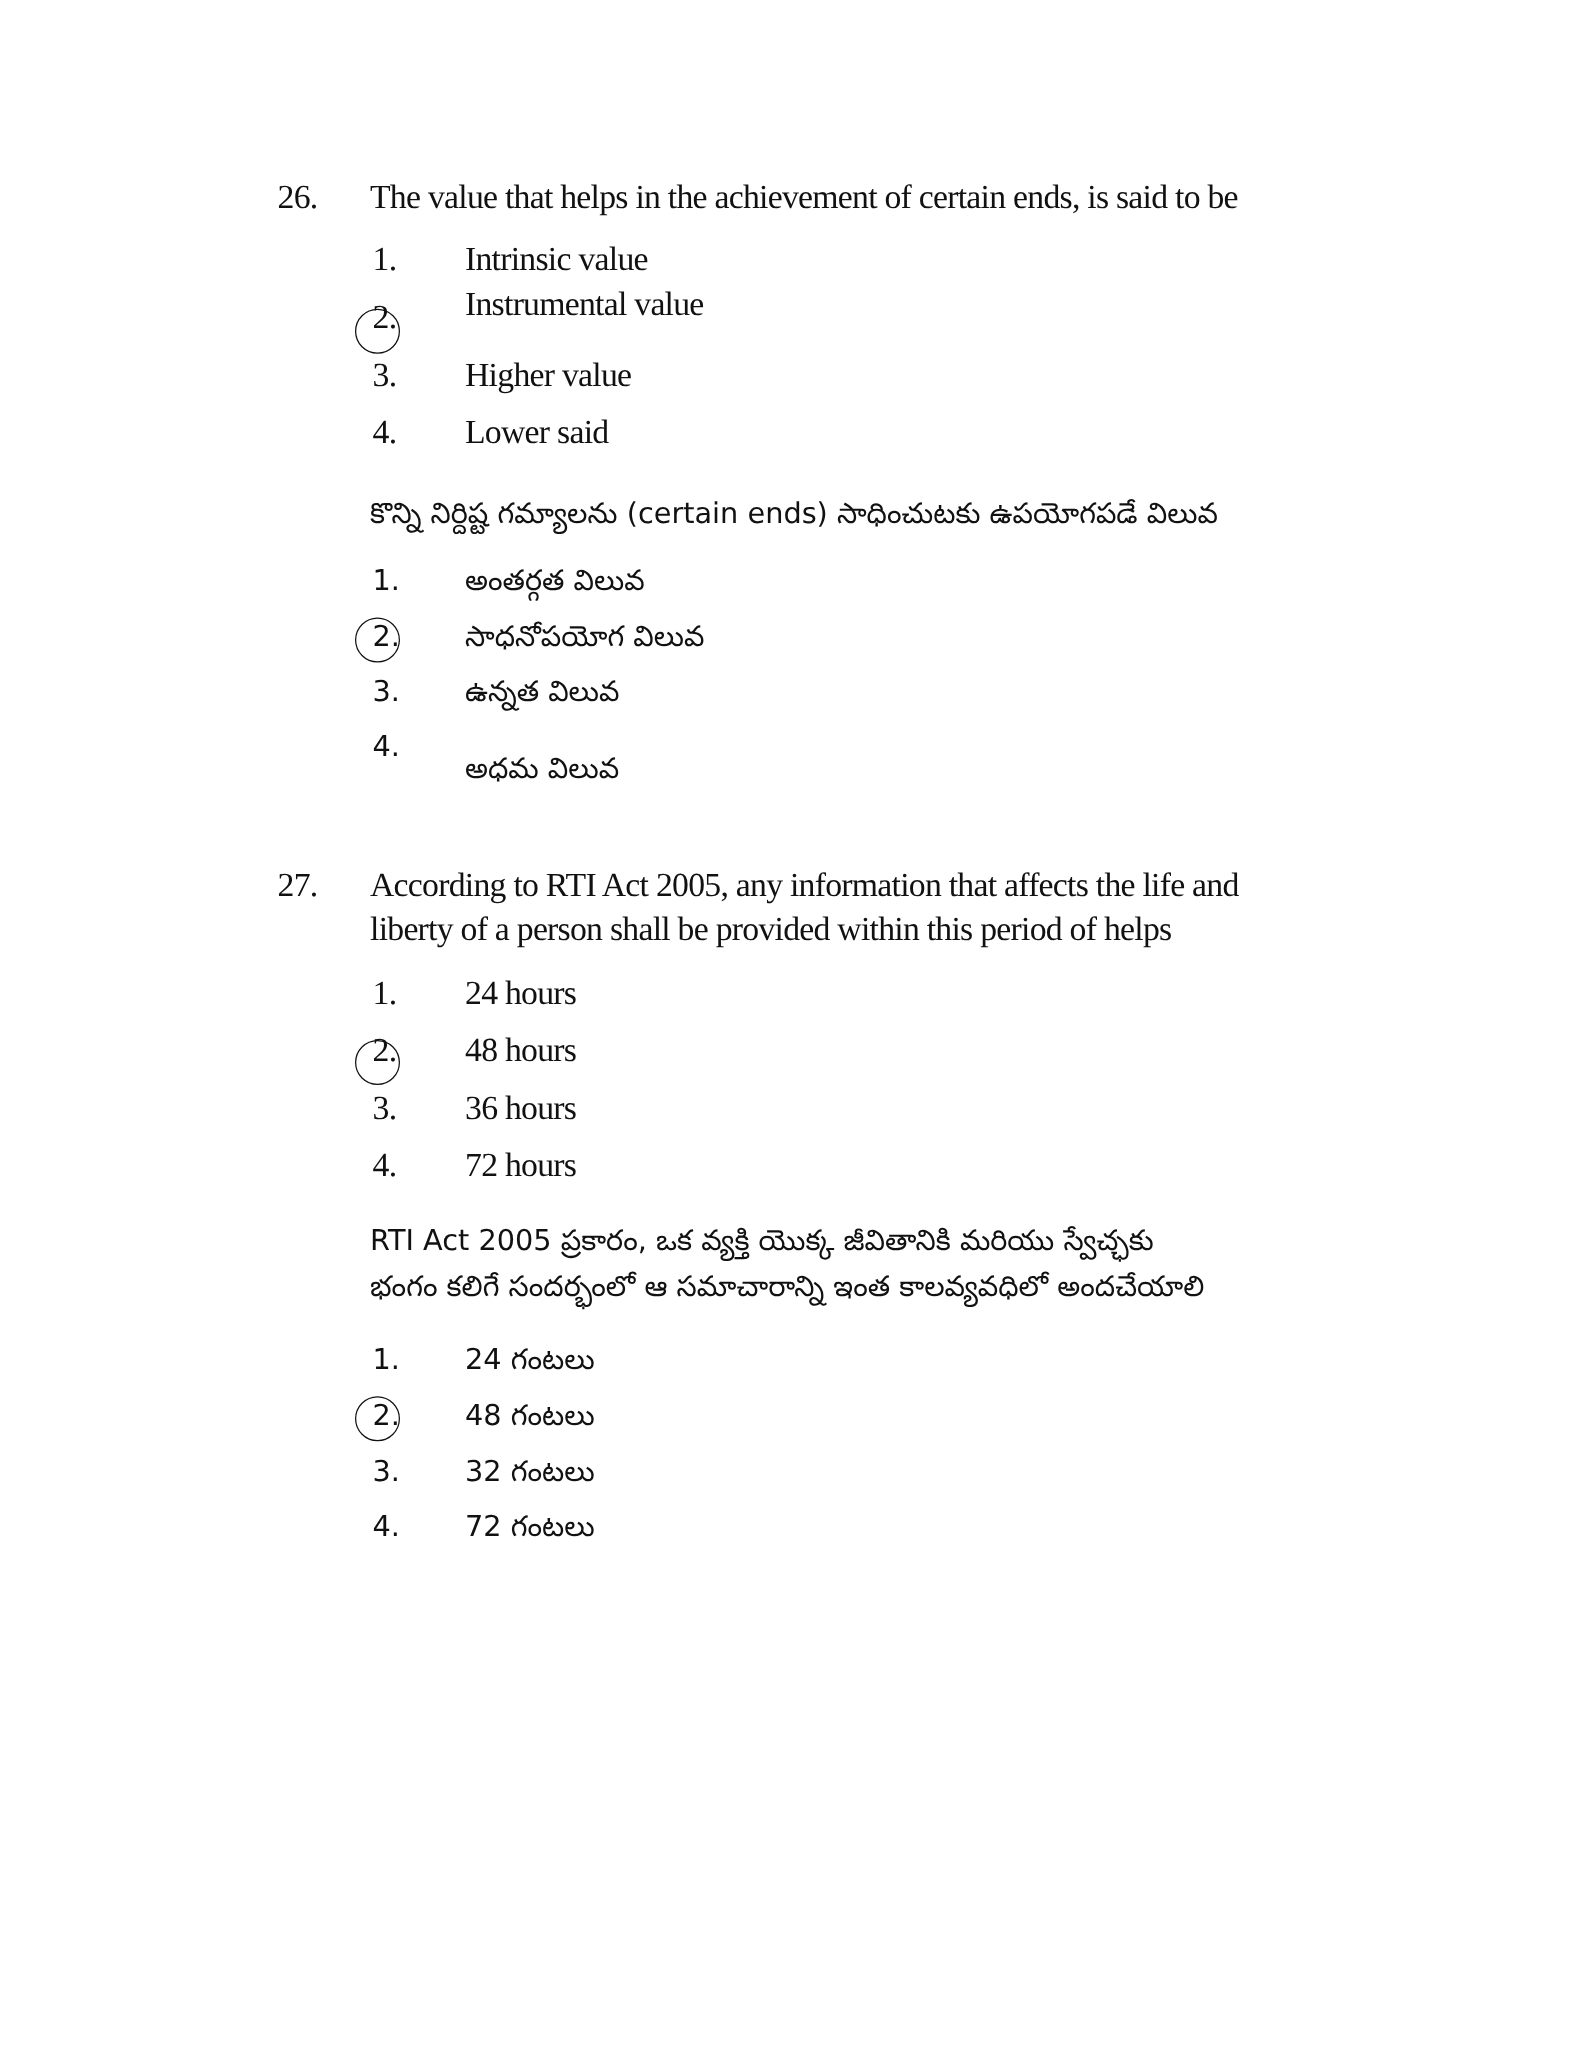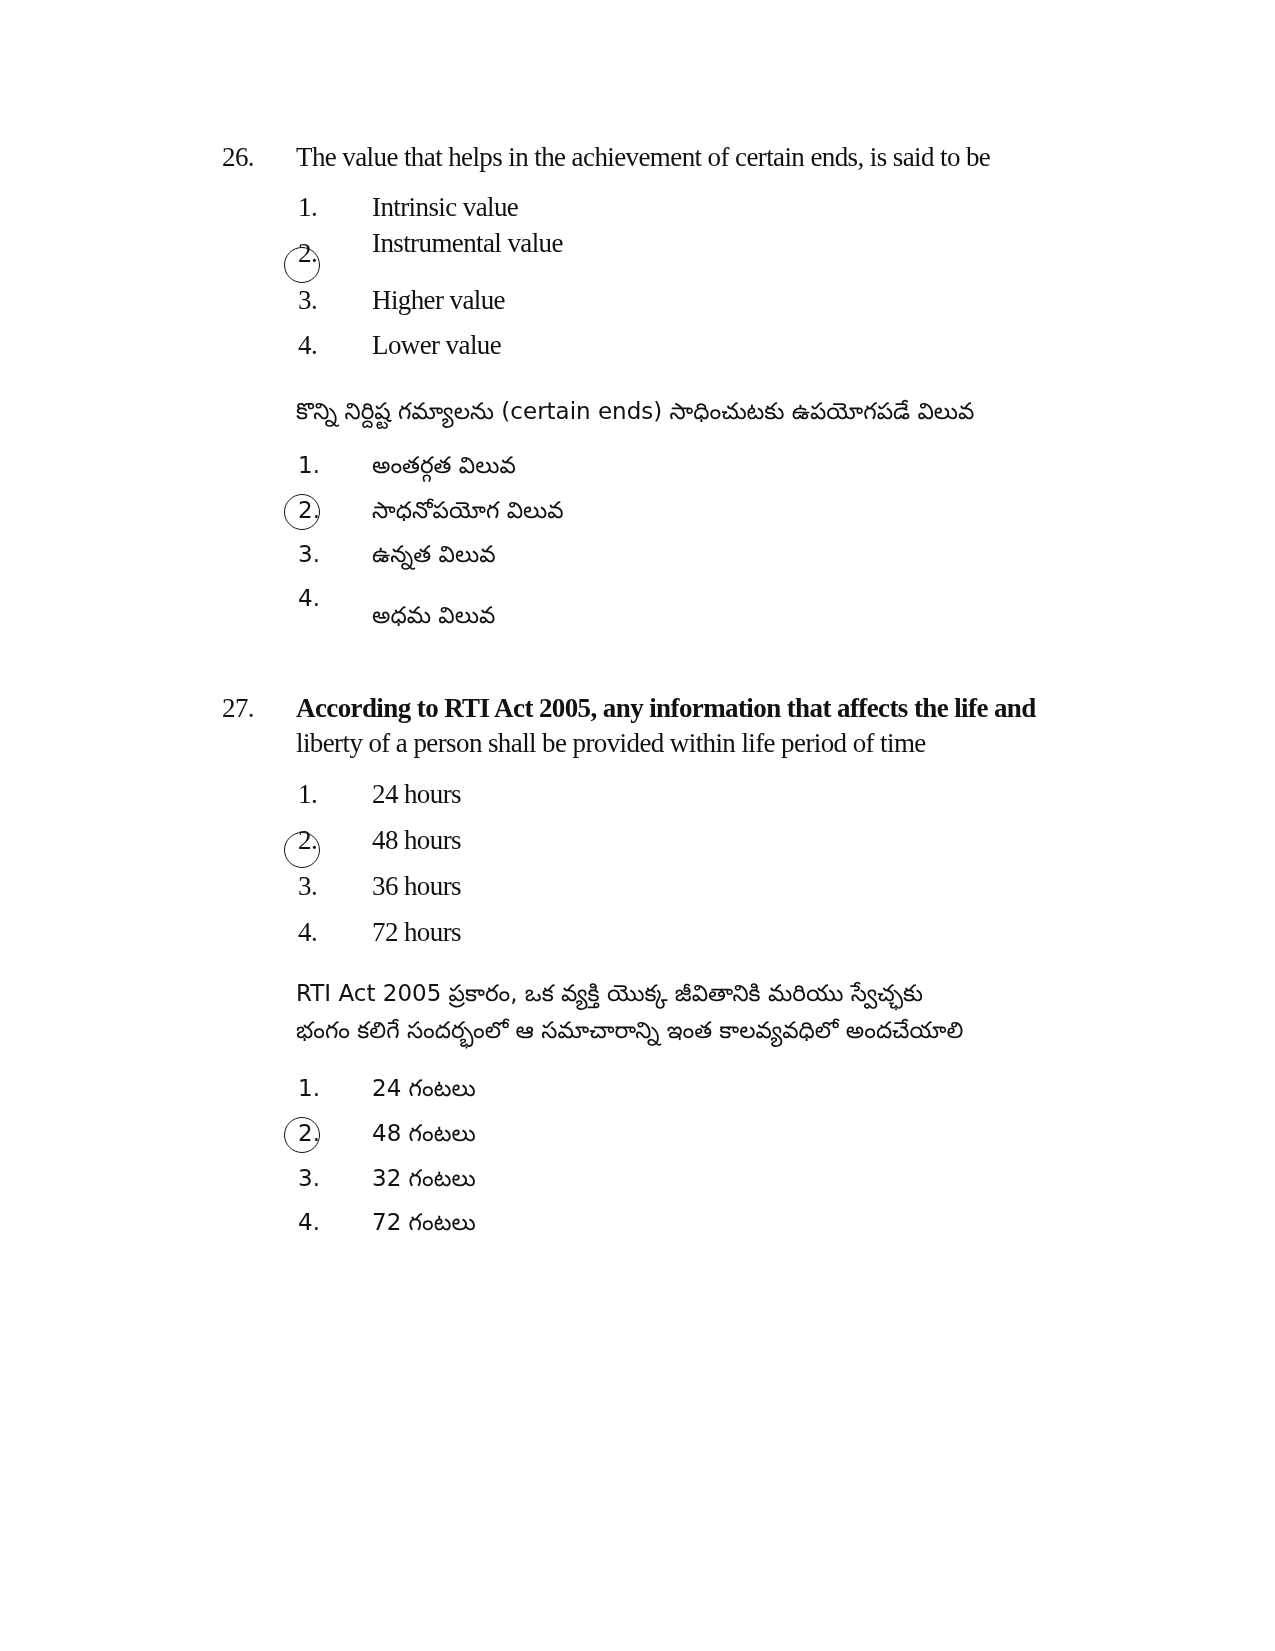--- a/index.html
+++ b/index.html
@@ -30,42 +30,42 @@
     <div class="abs serif opttext" style="top:192px;">Intrinsic value</div>
 
     <div class="circle" style="left:284px;top:247px;"></div>
     <div class="abs serif optnum" style="top:238px;">2.</div>
     <div class="abs serif opttext" style="top:228px;">Instrumental value</div>
 
     <div class="abs serif optnum" style="top:285px;">3.</div>
     <div class="abs serif opttext" style="top:285px;">Higher value</div>
 
     <div class="abs serif optnum" style="top:330px;">4.</div>
-    <div class="abs serif opttext" style="top:330px;">Lower value</div>
+    <div class="abs serif opttext" style="top:330px;">Lower said</div>
 
     <div class="abs telugu qtext" style="top:398px;">కొన్ని నిర్దిష్ట గమ్యాలను (certain ends) సాధించుటకు ఉపయోగపడే విలువ</div>
 
     <div class="abs telugu optnum" style="top:452px;">1.</div>
     <div class="abs telugu opttext" style="top:452px;">అంతర్గత విలువ</div>
 
     <div class="circle" style="left:284px;top:494px;"></div>
     <div class="abs telugu optnum" style="top:497px;">2.</div>
     <div class="abs telugu opttext" style="top:497px;">సాధనోపయోగ విలువ</div>
 
     <div class="abs telugu optnum" style="top:541px;">3.</div>
     <div class="abs telugu opttext" style="top:541px;">ఉన్నత విలువ</div>
 
     <div class="abs telugu optnum" style="top:585px;">4.</div>
     <div class="abs telugu opttext" style="top:585px;margin-top:17px;">అధమ విలువ</div>
   </div>
 
   <div>
     <div class="abs serif qnum" style="top:693px;">27.</div>
-    <div class="abs serif qtext" style="top:693px;font-weight:bold;">According to RTI Act 2005, any information that affects the life and</div>
-    <div class="abs serif qtext" style="top:728px;">liberty of a person shall be provided within life period of time</div>
+    <div class="abs serif qtext" style="top:693px;">According to RTI Act 2005, any information that affects the life and</div>
+    <div class="abs serif qtext" style="top:728px;">liberty of a person shall be provided within this period of helps</div>
 
     <div class="abs serif optnum" style="top:779px;">1.</div>
     <div class="abs serif opttext" style="top:779px;">24 hours</div>
 
     <div class="circle" style="left:284px;top:832px;"></div>
     <div class="abs serif optnum" style="top:825px;">2.</div>
     <div class="abs serif opttext" style="top:825px;">48 hours</div>
 
     <div class="abs serif optnum" style="top:871px;">3.</div>
     <div class="abs serif opttext" style="top:871px;">36 hours</div>

